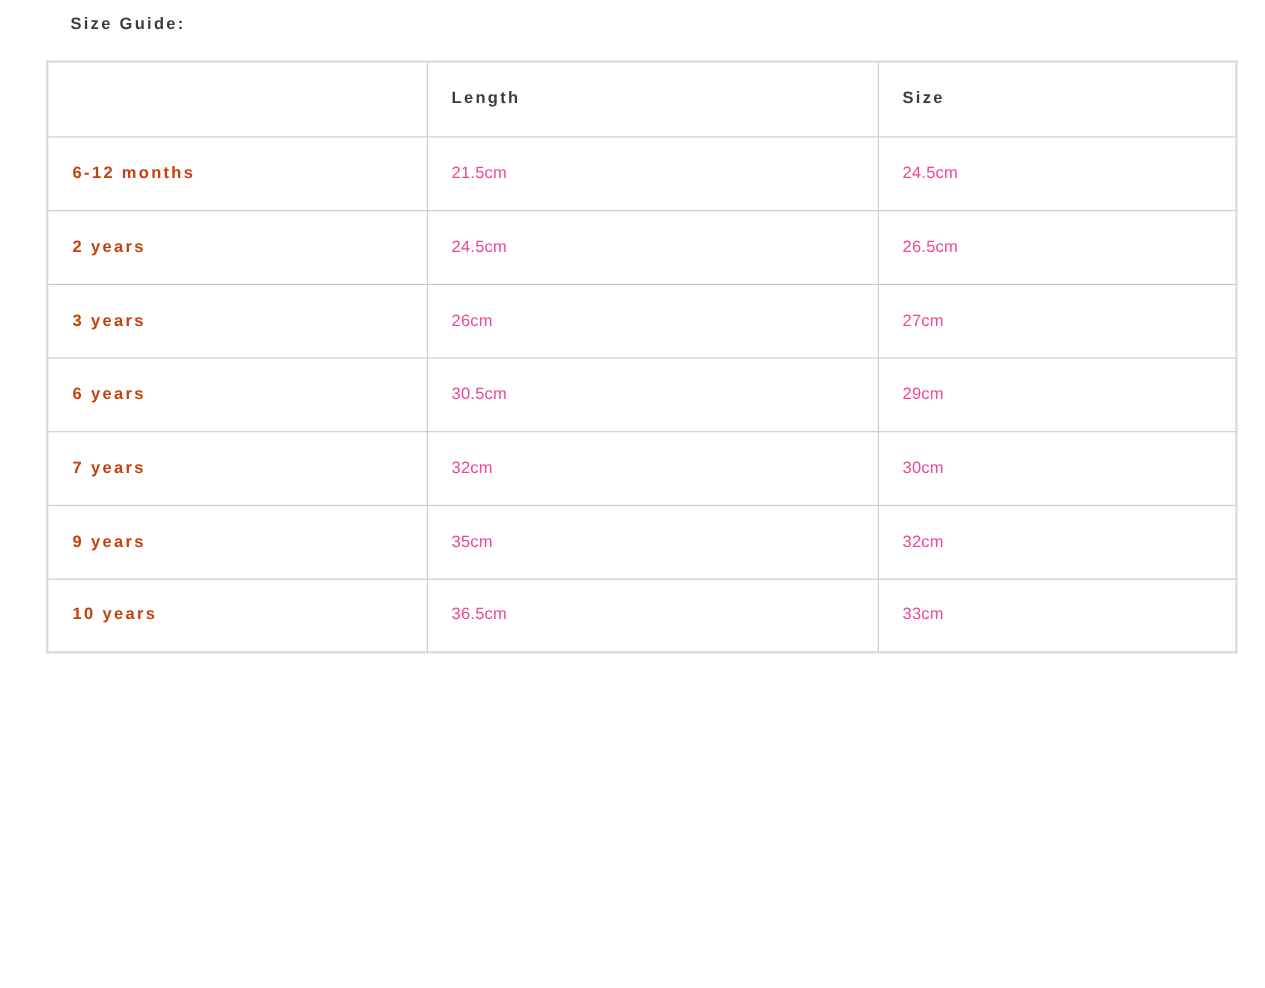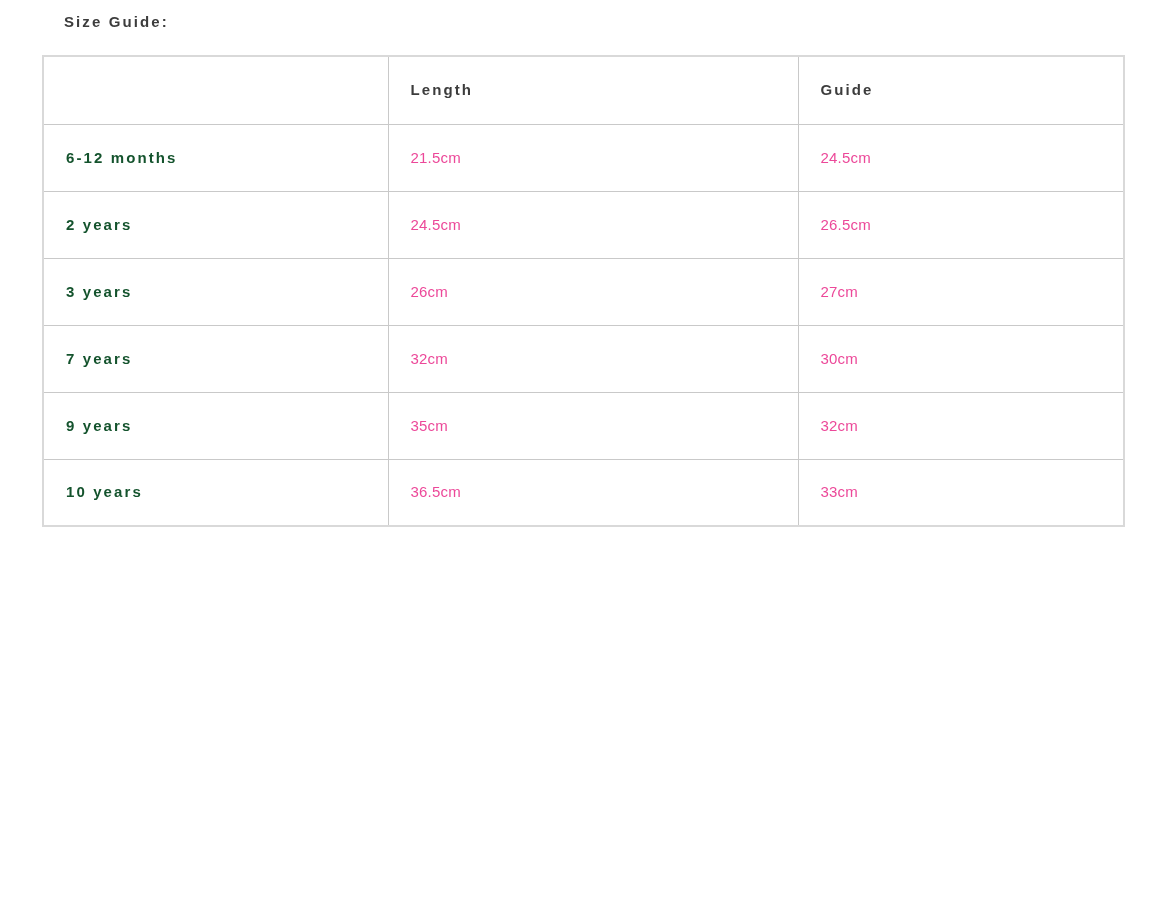--- a/index.html
+++ b/index.html
@@ -88,21 +88,21 @@
     color: #3c3c3c;
     letter-spacing: 2.1px;
     line-height: 20px;
     white-space: nowrap;
   }
 
   
   .row-label {
     font-size: 15px;
     font-weight: bold;
-    color: #14532d;
+    color: #c2410c;
     letter-spacing: 2.1px;
     line-height: 20px;
     white-space: nowrap;
   }
 
   
   .cell-value {
     font-size: 15px;
     font-weight: normal;
     color: #ec4899;
@@ -129,21 +129,21 @@
       </colgroup>
       <thead>
         <tr>
           <th>
             <span class="col-head empty-head"></span>
           </th>
           <th>
             <span class="col-head">Length</span>
           </th>
           <th>
-            <span class="col-head">Guide</span>
+            <span class="col-head">Size</span>
           </th>
         </tr>
       </thead>
       <tbody>
 
         <tr>
           <td><span class="row-label">6-12 months</span></td>
           <td><span class="cell-value">21.5cm</span></td>
           <td><span class="cell-value">24.5cm</span></td>
         </tr>
@@ -156,20 +156,25 @@
         </tr>
 
         <tr>
           <td><span class="row-label">3 years</span></td>
           <td><span class="cell-value">26cm</span></td>
           <td><span class="cell-value">27cm</span></td>
         </tr>
 
 
 
+        <tr>
+          <td><span class="row-label">6 years</span></td>
+          <td><span class="cell-value">30.5cm</span></td>
+          <td><span class="cell-value">29cm</span></td>
+        </tr>
 
         <tr>
           <td><span class="row-label">7 years</span></td>
           <td><span class="cell-value">32cm</span></td>
           <td><span class="cell-value">30cm</span></td>
         </tr>
 
 
         <tr>
           <td><span class="row-label">9 years</span></td>

